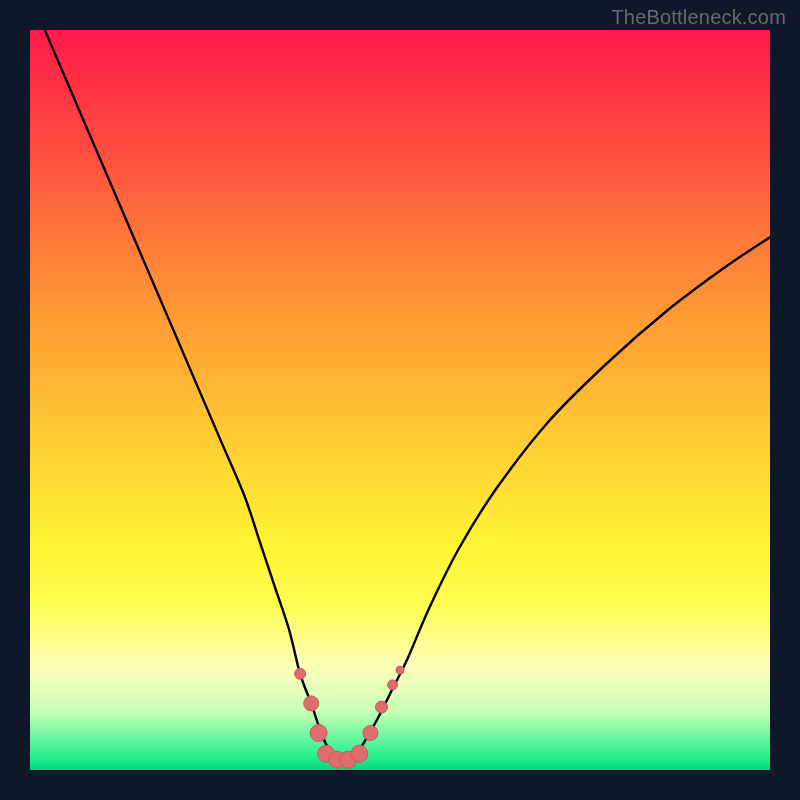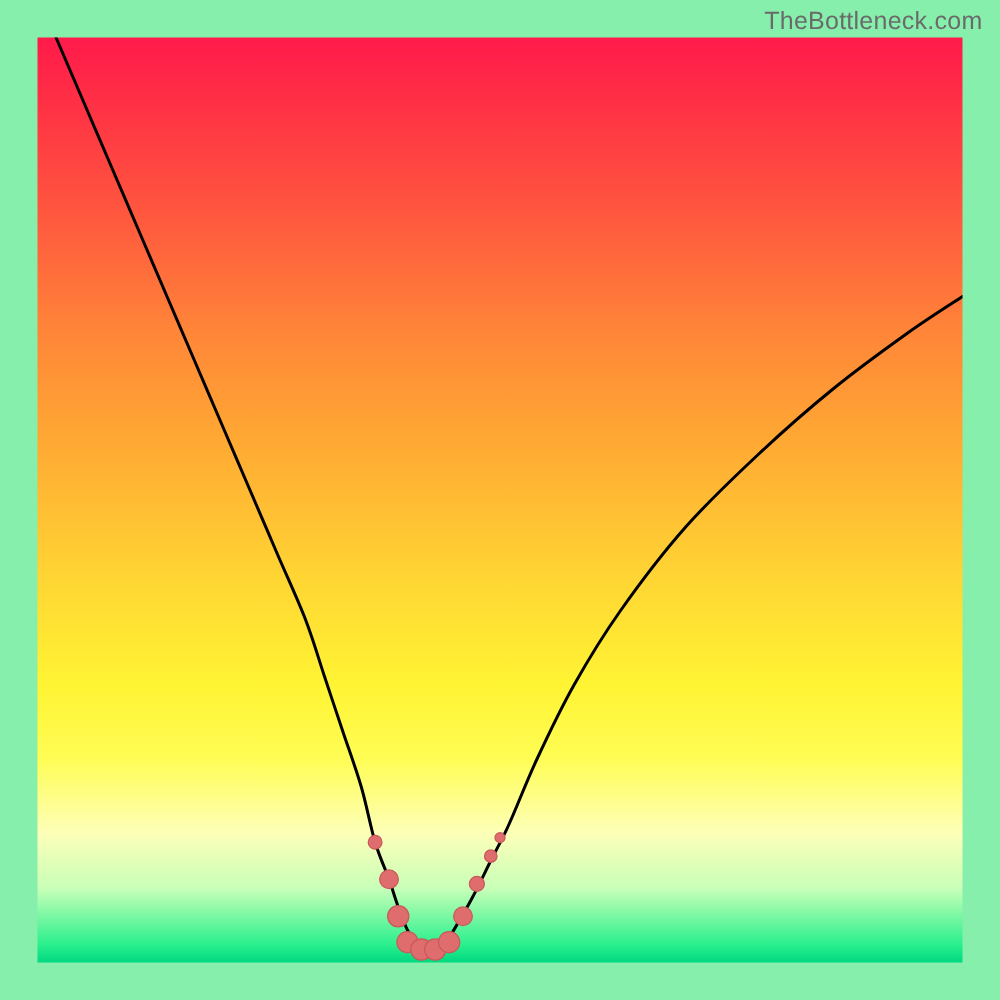--- a/index.html
+++ b/index.html
@@ -10,21 +10,21 @@
     background: #000;
     overflow: hidden;
     font-family: Arial, Helvetica, sans-serif;
   }
   .frame {
     position: absolute;
     left: 0;
     top: 0;
     width: 800px;
     height: 800px;
-    background: #86efac;
+    background: #0f172a;
   }
   .plot {
     position: absolute;
     left: 30px;
     top: 30px;
     width: 740px;
     height: 740px;
     background: linear-gradient(
       to bottom,
       #ff1a4b 0%,

